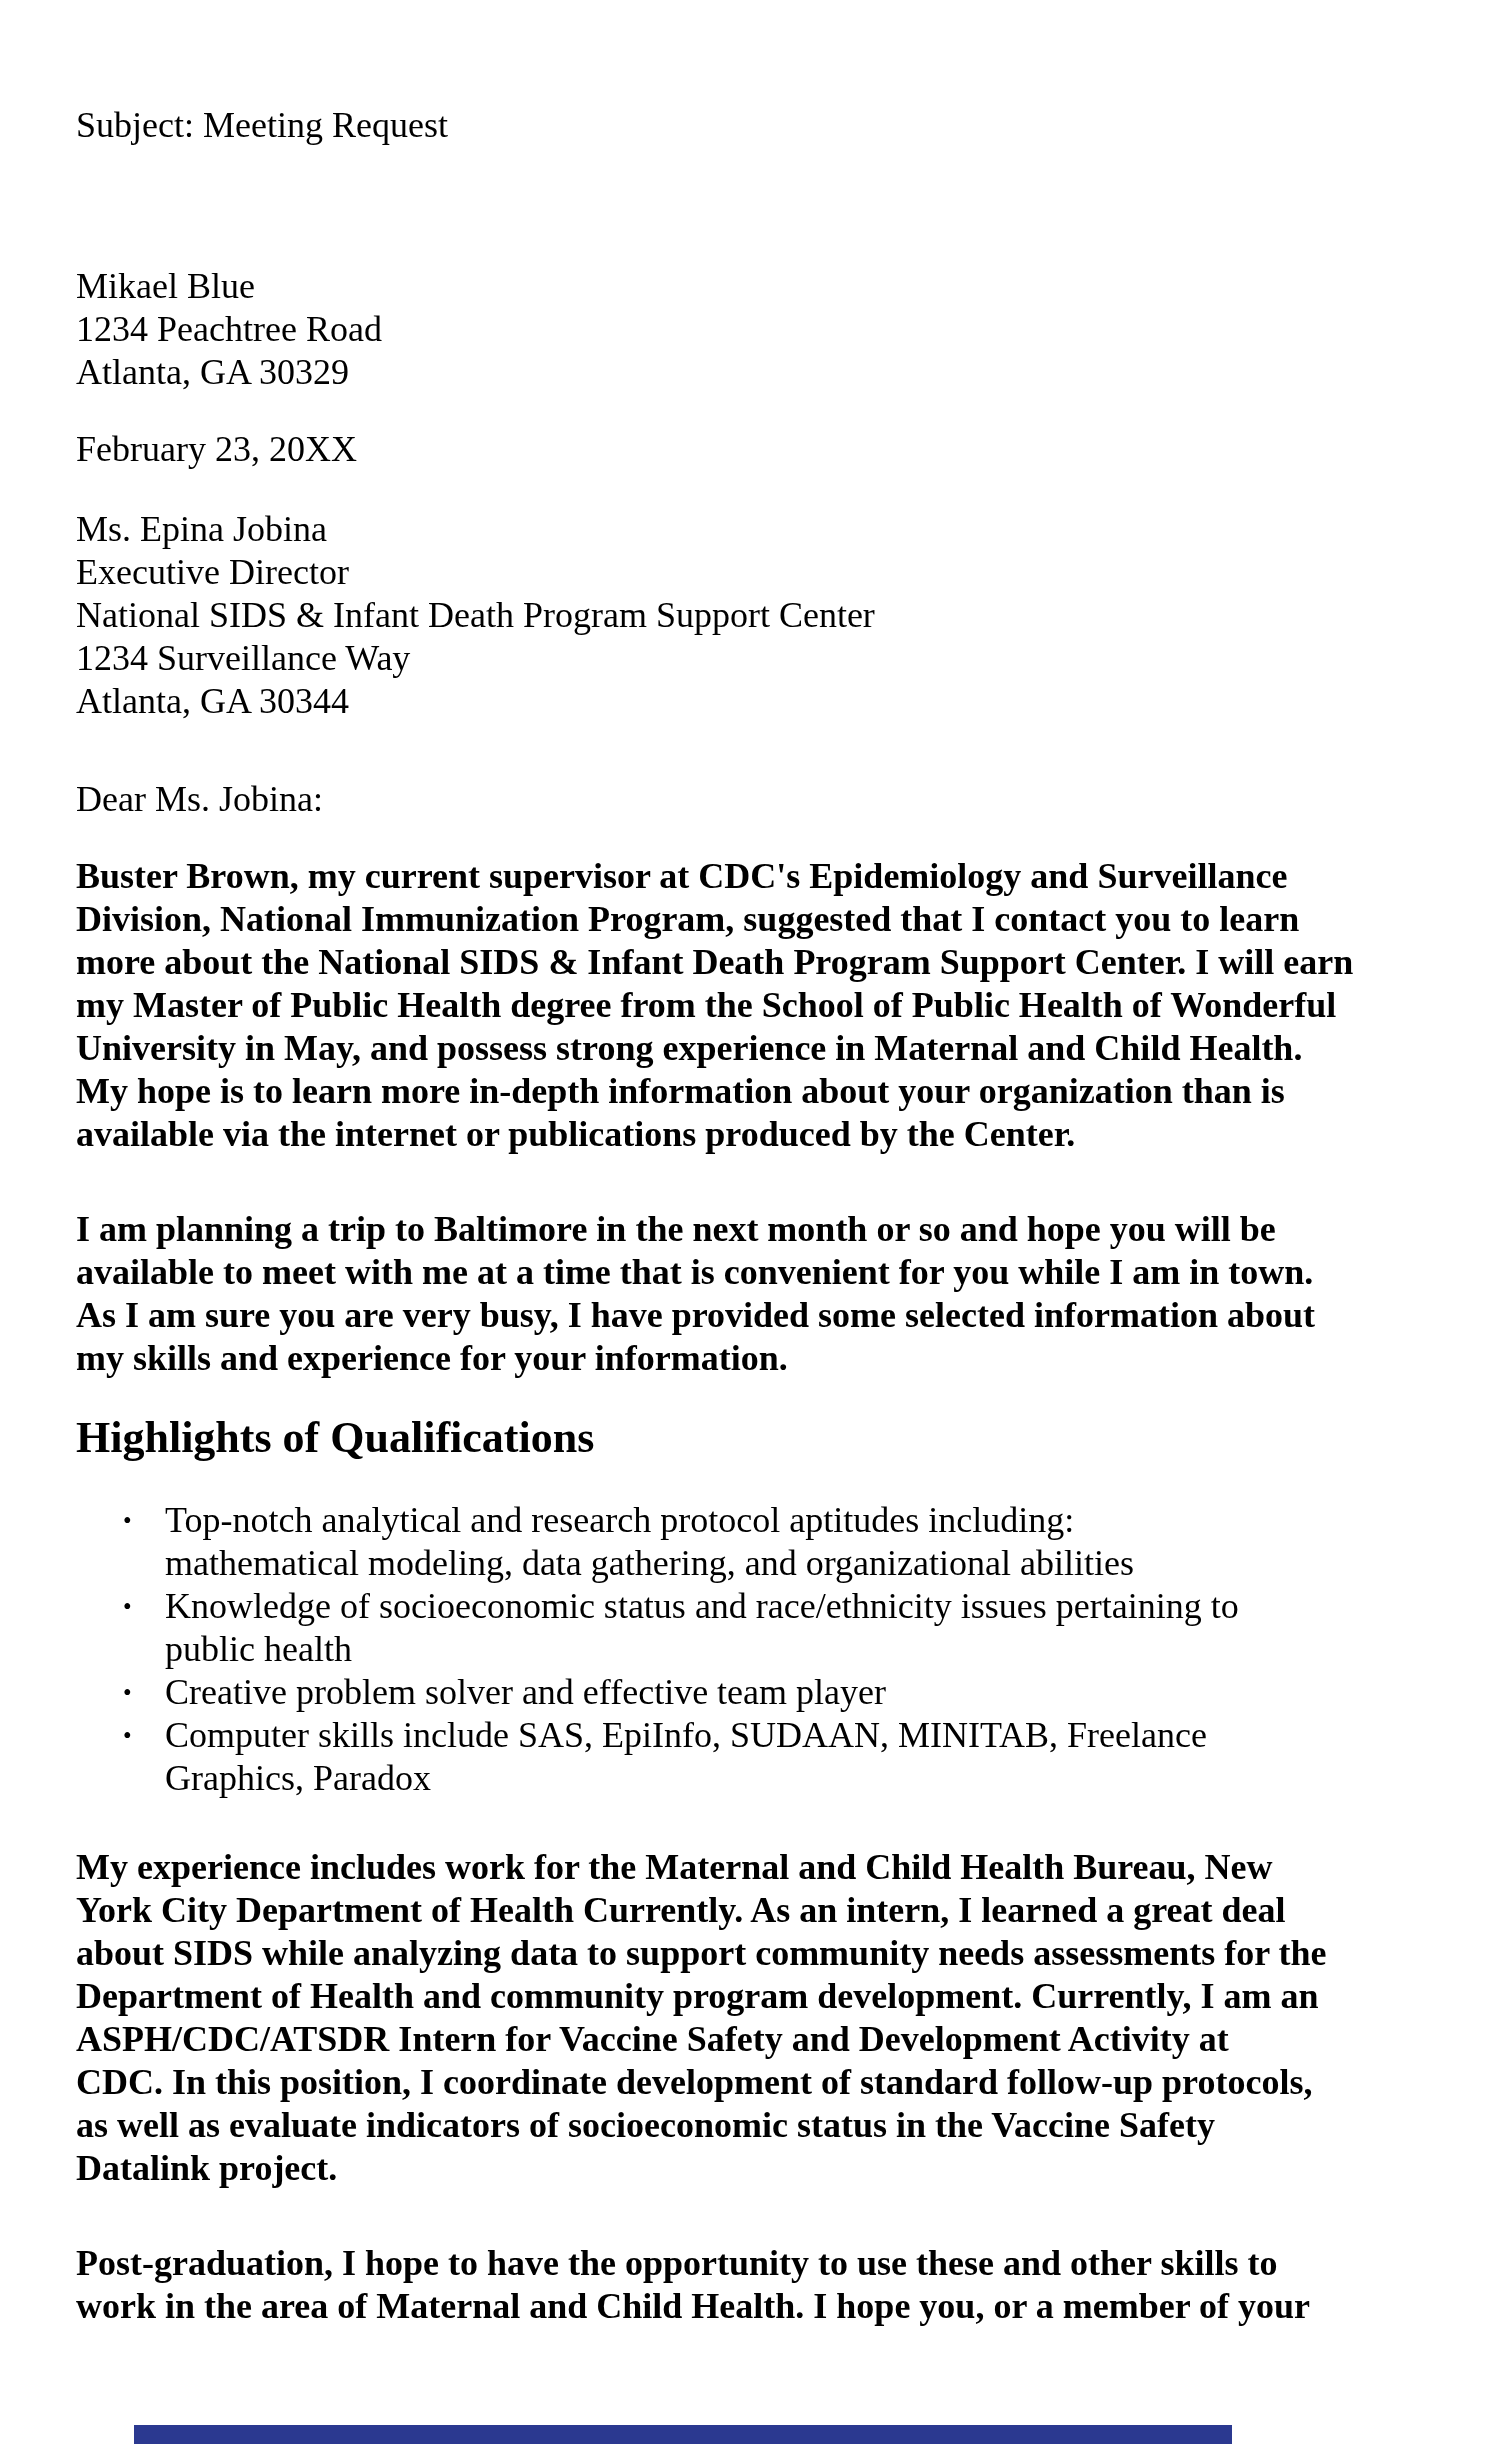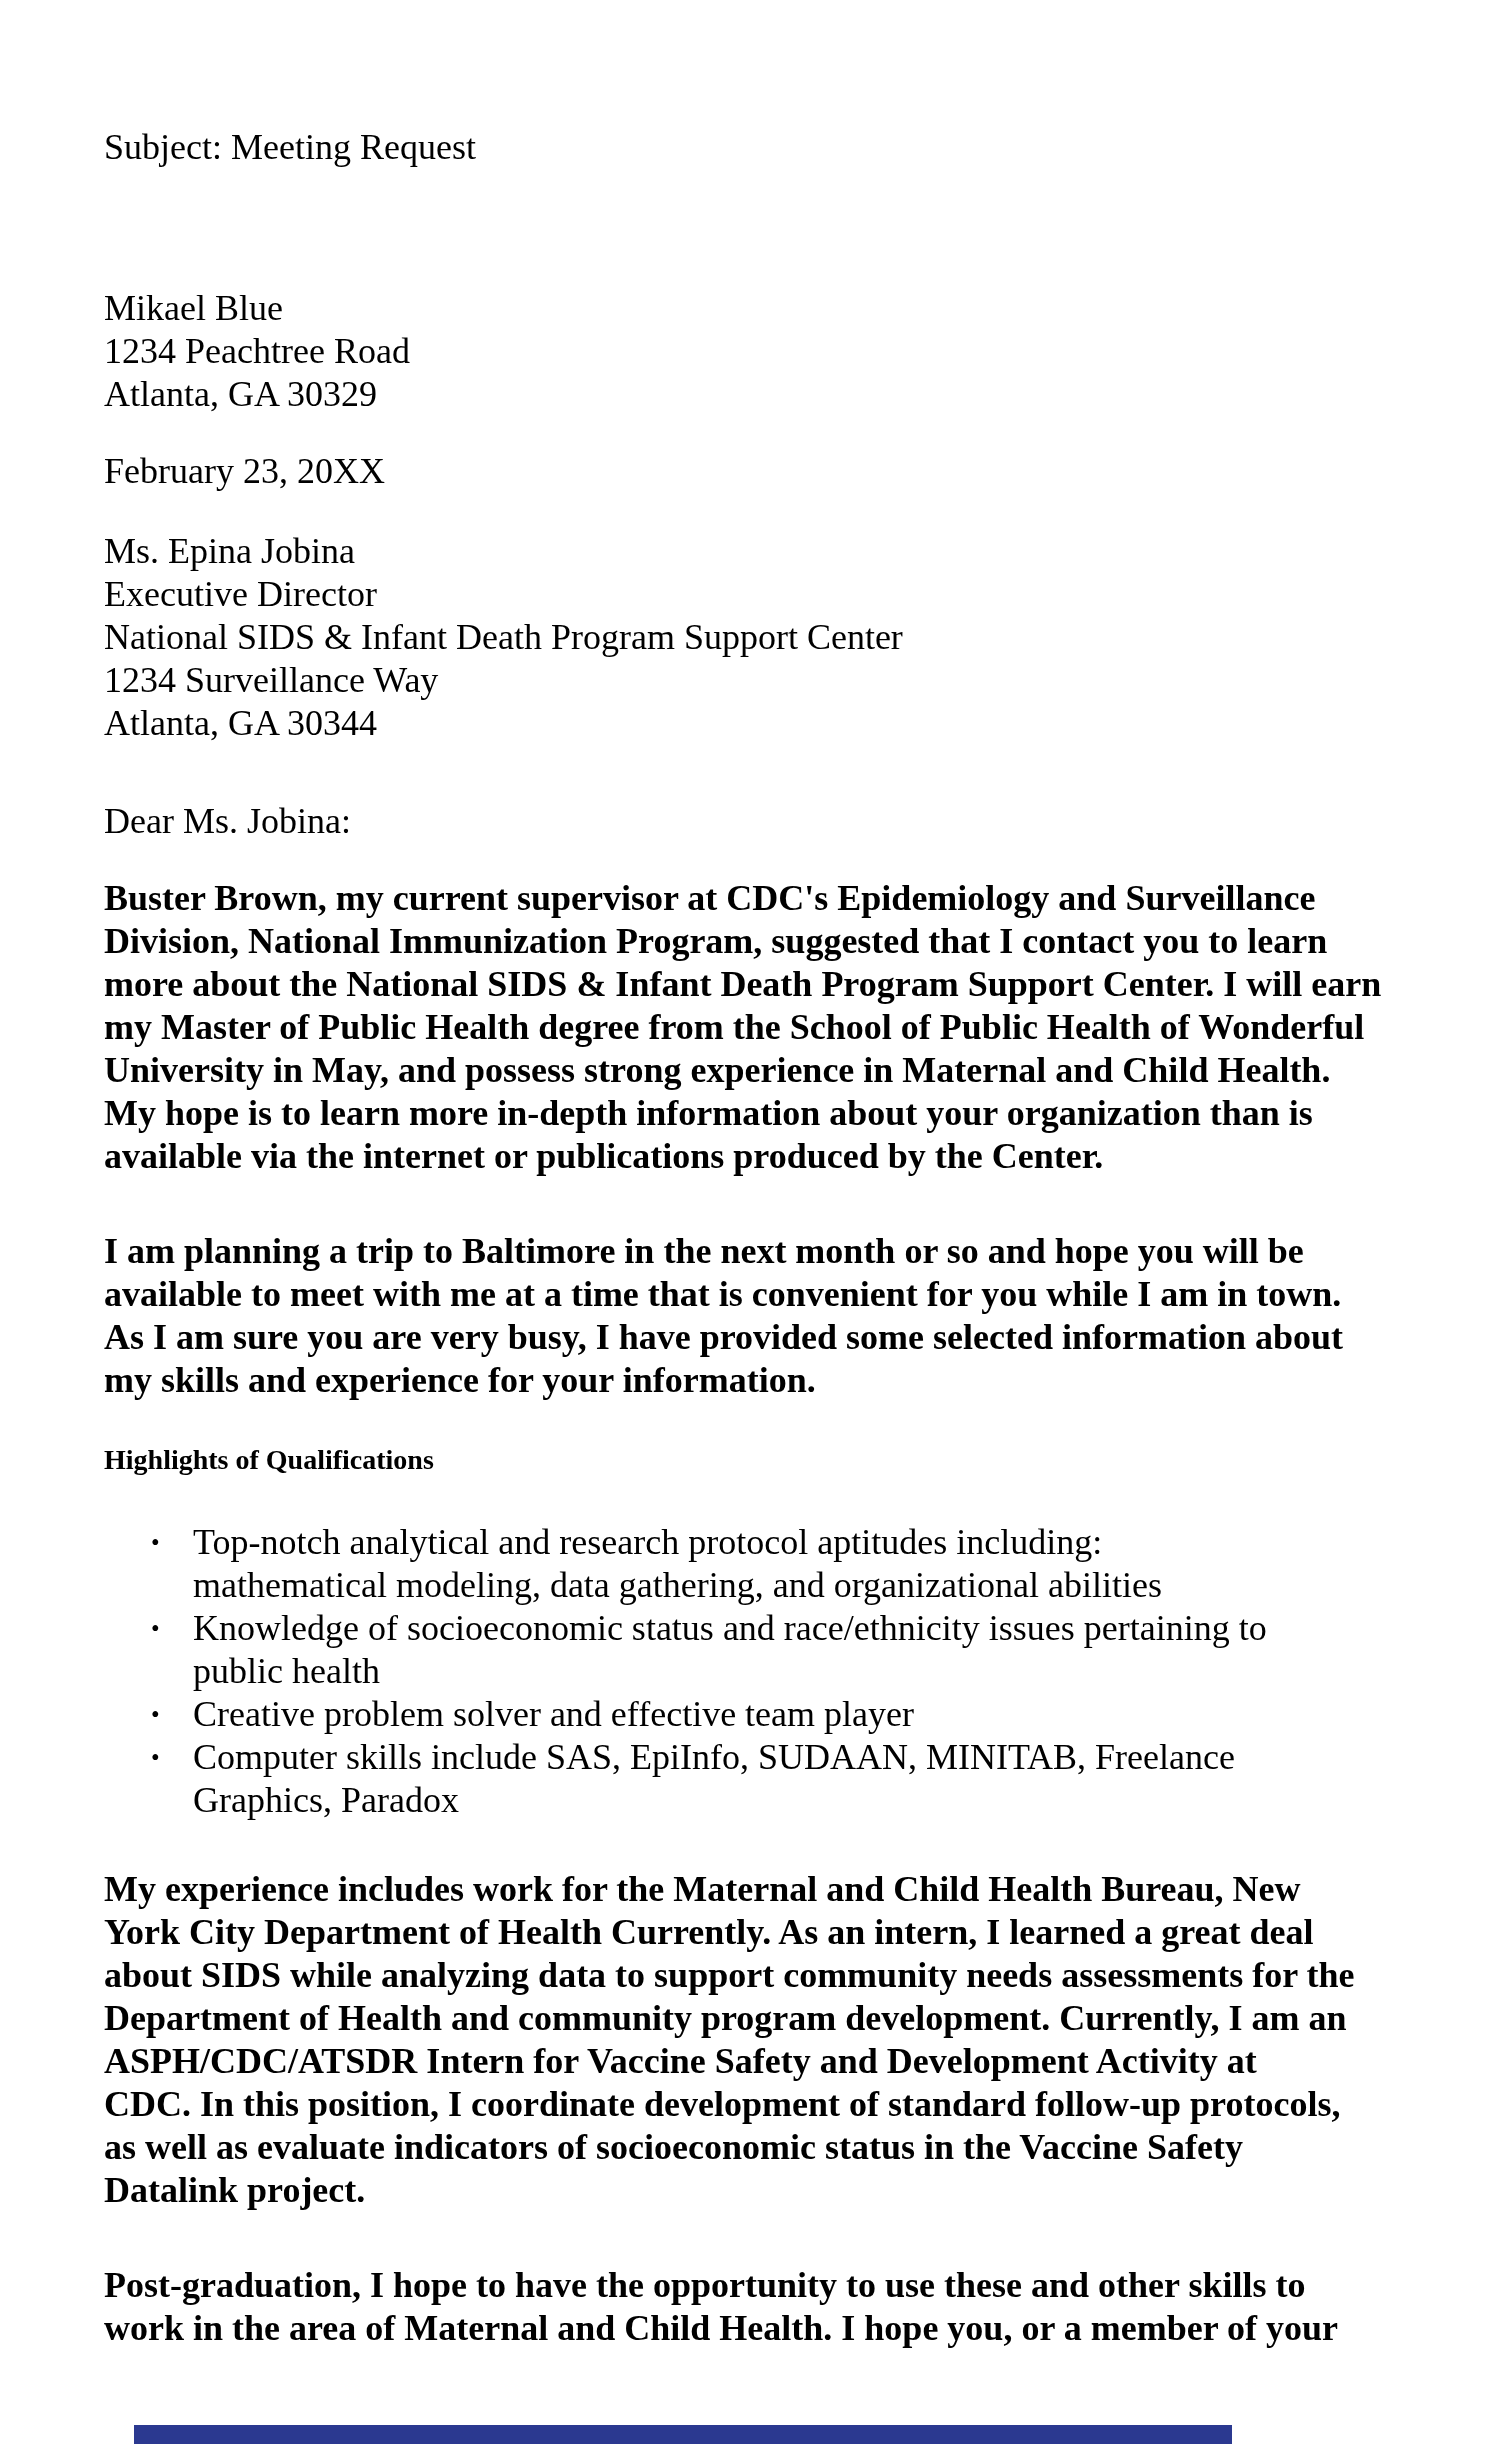--- a/index.html
+++ b/index.html
@@ -7,40 +7,39 @@
     position: relative;
     width: 1495px;
     height: 2462px;
     background: #ffffff;
     overflow: hidden;
     font-family: "Liberation Serif", serif;
     color: #000000;
   }
   .letter {
     position: absolute;
-    left: 104px;
+    left: 76px;
     top: 104px;
     width: 1312px;
     font-size: 36px;
     line-height: 43px;
-    margin-top: 22px;
   }
   .block { white-space: pre-line; }
   .subject-line { margin: 0 0 118px 0; }
   .sender-address { margin: 0; }
   .date-line { margin: 34px 0 0 0; }
   .recipient-address { margin: 37px 0 0 0; }
   .salutation { margin: 55px 0 0 0; }
   .para { margin: 0; white-space: pre-line; font-weight: bold; }
   .para-intro { margin-top: 34px; }
   .para-trip { margin-top: 52px; }
   .qual-heading {
     margin: 36px 0 0 0;
     font-weight: bold;
-    font-size: 28px;
+    font-size: 44px;
     line-height: 43px;
   }
   ul.bullet-list {
     list-style: none;
     margin: 40px 0 0 47px;
     padding: 0;
   }
   ul.bullet-list li { display: flex; align-items: flex-start; }
   .bullet-marker {
     flex: 0 0 42px;

